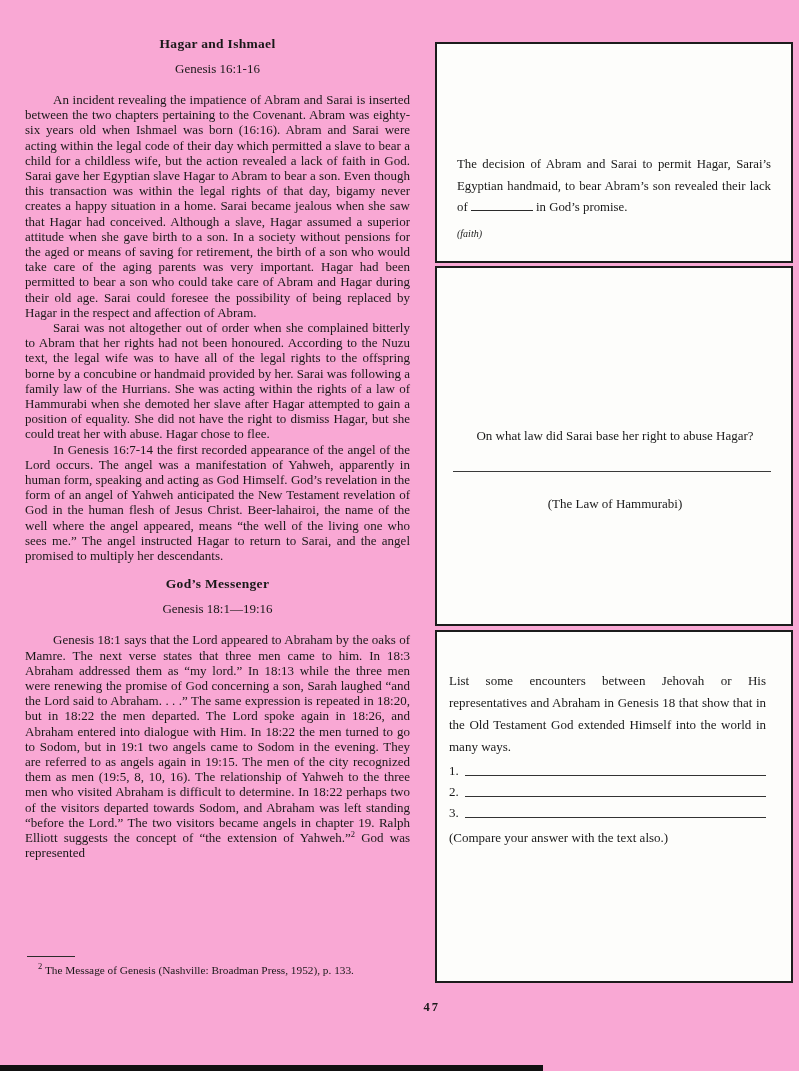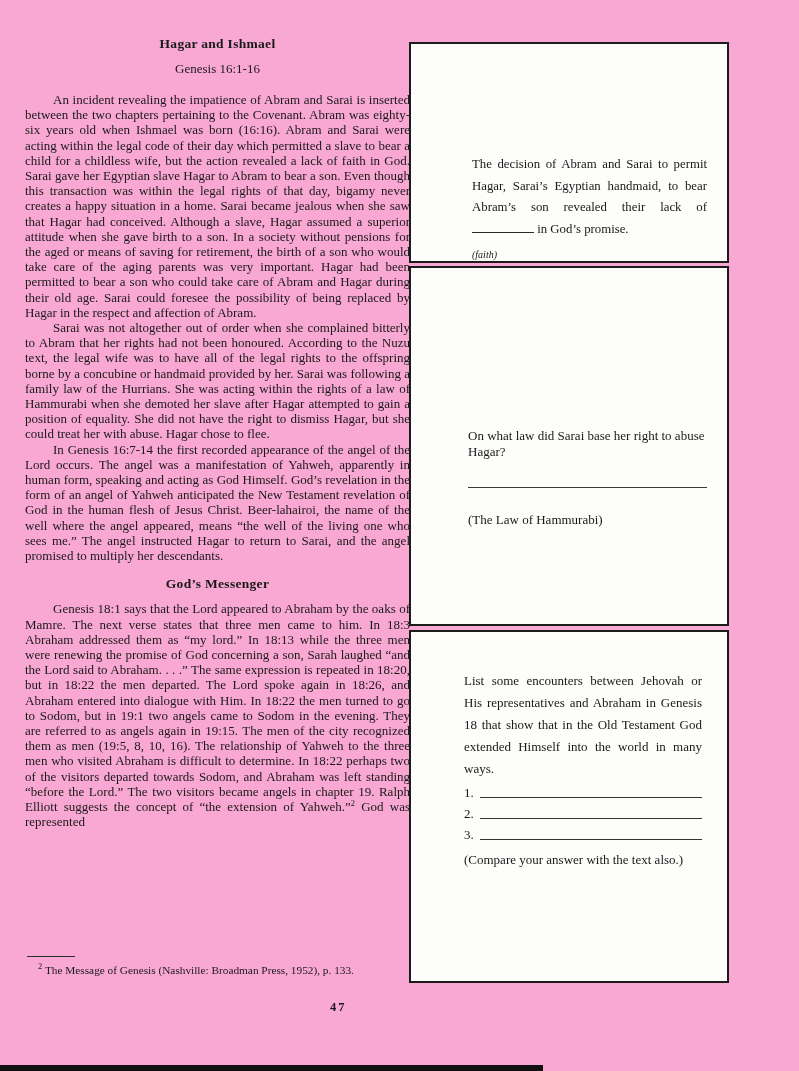--- a/index.html
+++ b/index.html
@@ -18,25 +18,25 @@
     text-indent:28px; margin:0;
   }
   .it { }
   sup { font-size:8.5px; vertical-align:super; line-height:0; }
   .blank {
     display:inline-block; width:62px; height:5px;
     border-bottom:1.4px solid #2a2a2a;
   }
   .footnote-rule { position:absolute; left:27px; top:956px; width:48px; border-top:1.2px solid #2b2b2b; }
   .footnote { position:absolute; left:38px; top:963px; width:370px; font-size:11.3px; line-height:14px; }
-  .page-num { position:absolute; left:330px; top:1000px; width:110px; text-align:left; font-size:12.5px; font-weight:bold; letter-spacing:2px; }
+  .page-num { position:absolute; left:330px; top:1000px; width:110px; text-align:right; font-size:12.5px; font-weight:bold; letter-spacing:2px; }
 
-  .qbox { position:absolute; left:409px; width:320px; border:2px solid #1c1c1c; background:#fdfdfb;padding-left:41px; }
+  .qbox { position:absolute; left:435px; width:358px; border:2px solid #1c1c1c; background:#fdfdfb; }
   .box1 { top:42px;  height:221px; }
-  .box2 { top:266px; height:360px; }
+  .box2 { top:266px; height:360px;text-align:center; }
   .box3 { top:630px; height:353px; }
 
   .b1text { margin:110px 20px 0 20px; font-size:12.8px; line-height:21.5px; text-align:justify; }
   .b1ans  { margin:9px 20px 0 20px;  font-size:10px;font-style:italic; }
 
   .b2q    { margin:160px 14px 0 16px; font-size:13px; line-height:16px; }
   .b2rule { margin:27px 20px 0 16px; border-bottom:1.5px solid #3a3a3a; }
   .b2a    { margin:24px 14px 0 16px; font-size:13px; }
 
   .b3text { margin:38px 25px 0 12px; font-size:13px; line-height:22px; text-align:justify; }
@@ -54,20 +54,21 @@
 
   <div class="left-col">
     <h2 class="sec-title">Hagar and Ishmael</h2>
     <div class="sec-sub">Genesis 16:1-16</div>
 
     <p class="body-p"><span>An incident revealing the impatience of Abram and Sarai is inserted between the two chapters pertaining to the Covenant. Abram was eighty-six years old when Ishmael was born (16:16). Abram and Sarai were acting within the legal code of their day which permitted a slave to bear a child for a childless wife, but the action revealed a lack of faith in God. Sarai gave her Egyptian slave Hagar to Abram to bear a son. Even though this transaction was within the legal rights of that day, bigamy never creates a happy situation in a home. Sarai became jealous when she saw that Hagar had conceived. Although a slave, Hagar assumed a superior attitude when she gave birth to a son. In a society without pensions for the aged or means of saving for retirement, the birth of a son who would take care of the aging parents was very important. Hagar had been permitted to bear a son who could take care of Abram and Hagar during their old age. Sarai could foresee the possibility of being replaced by Hagar in the respect and affection of Abram.</span></p>
     <p class="body-p"><span>Sarai was not altogether out of order when she complained bitterly to Abram that her rights had not been honoured. According to the Nuzu text, the legal wife was to have all of the legal rights to the offspring borne by a concubine or handmaid provided by her. Sarai was following a family law of the Hurrians. She was acting within the rights of a law of Hammurabi when she demoted her slave after Hagar attempted to gain a position of equality. She did not have the right to dismiss Hagar, but she could treat her with abuse. Hagar chose to flee.</span></p>
     <p class="body-p"><span>In Genesis 16:7-14 the first recorded appearance of the angel of the Lord occurs. The angel was a manifestation of Yahweh, apparently in human form, speaking and acting as God Himself. God’s revelation in the form of an angel of Yahweh anticipated the New Testament revelation of God in the human flesh of Jesus Christ. Beer-lahairoi, the name of the well where the angel appeared, means “the well of the living one who sees me.” The angel instructed Hagar to return to Sarai, and the angel promised to multiply her descendants.</span></p>
 
     <h2 class="sec-title sec-head2">God’s Messenger</h2>
+    <div class="sec-sub">Genesis 18:1—19:16</div>
 
     <p class="body-p"><span>Genesis 18:1 says that the </span><span class="it">Lord</span><span> appeared to Abraham by the oaks of Mamre. The next verse states that </span><span class="it">three men</span><span> came to him. In 18:3 Abraham addressed them as “my lord.” In 18:13 while the </span><span class="it">three men</span><span> were renewing the promise of God concerning a son, Sarah laughed “and the </span><span class="it">Lord</span><span> said to Abraham. . . .” The same expression is repeated in 18:20, but in 18:22 the </span><span class="it">men</span><span> departed. The </span><span class="it">Lord</span><span> spoke again in 18:26, and Abraham entered into dialogue with Him. In 18:22 the </span><span class="it">men</span><span> turned to go to Sodom, but in 19:1 two </span><span class="it">angels</span><span> came to Sodom in the evening. They are referred to as </span><span class="it">angels</span><span> again in 19:15. The men of the city recognized them as </span><span class="it">men</span><span> (19:5, 8, 10, 16). The relationship of Yahweh to the three men who visited Abraham is difficult to determine. In 18:22 perhaps two of the visitors departed towards Sodom, and Abraham was left standing “before the Lord.” The two visitors became angels in chapter 19. Ralph Elliott suggests the concept of “the extension of Yahweh.”</span><sup>2</sup><span> God was represented</span></p>
   </div>
 
   <div class="footnote-rule"></div>
   <div class="footnote"><sup>2</sup><span> </span><span class="it">The Message of Genesis</span><span> (Nashville: Broadman Press, 1952), p. 133.</span></div>
   <div class="page-num">47</div>
 
   <div class="qbox box1">
     <p class="b1text"><span>The decision of Abram and Sarai to permit Hagar, Sarai’s Egyptian handmaid, to bear Abram’s son revealed their lack of </span><span class="blank"></span><span> in God’s promise.</span></p>

